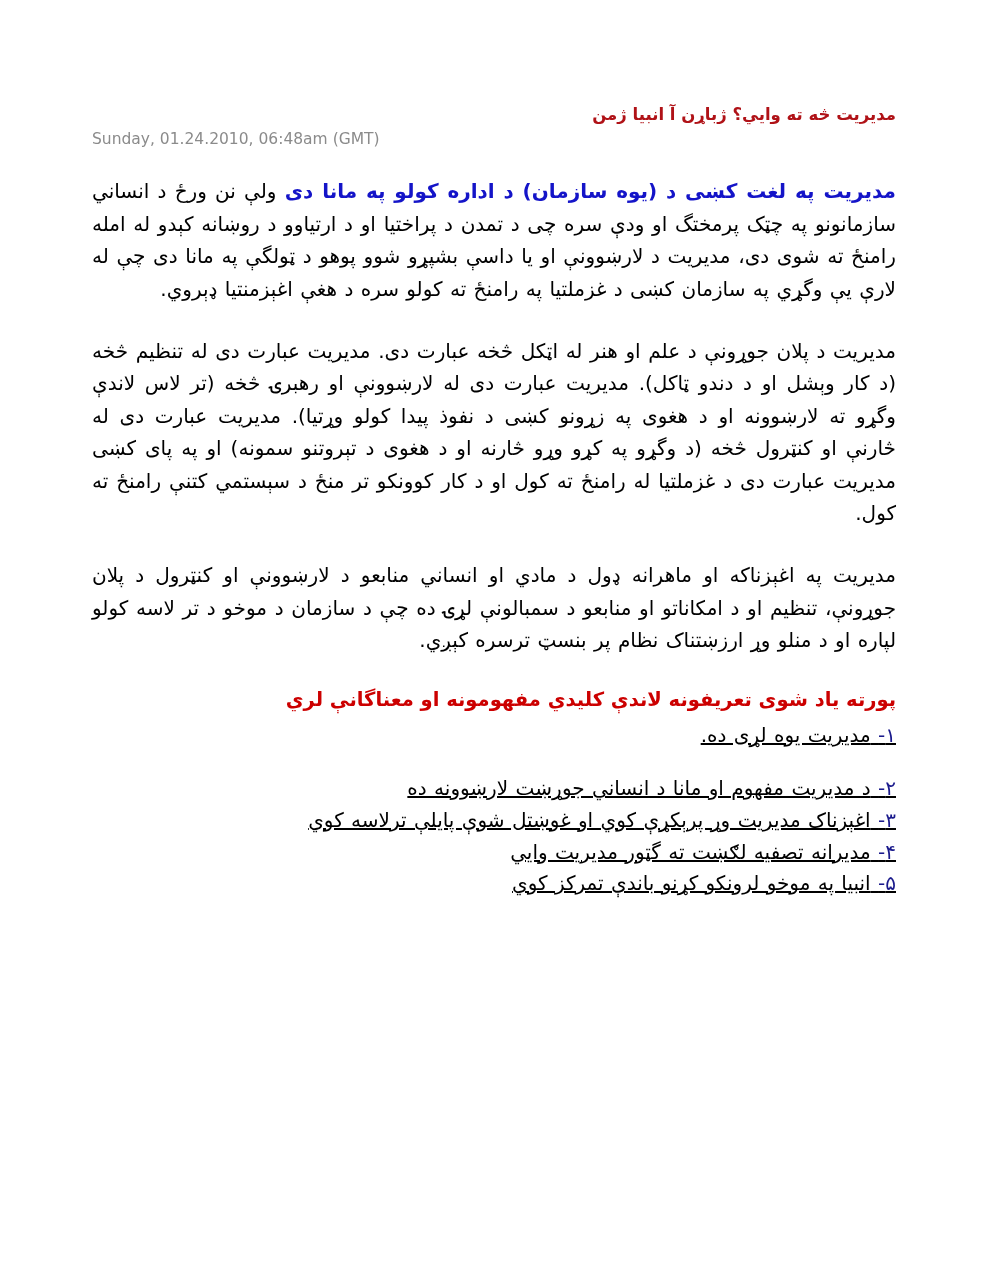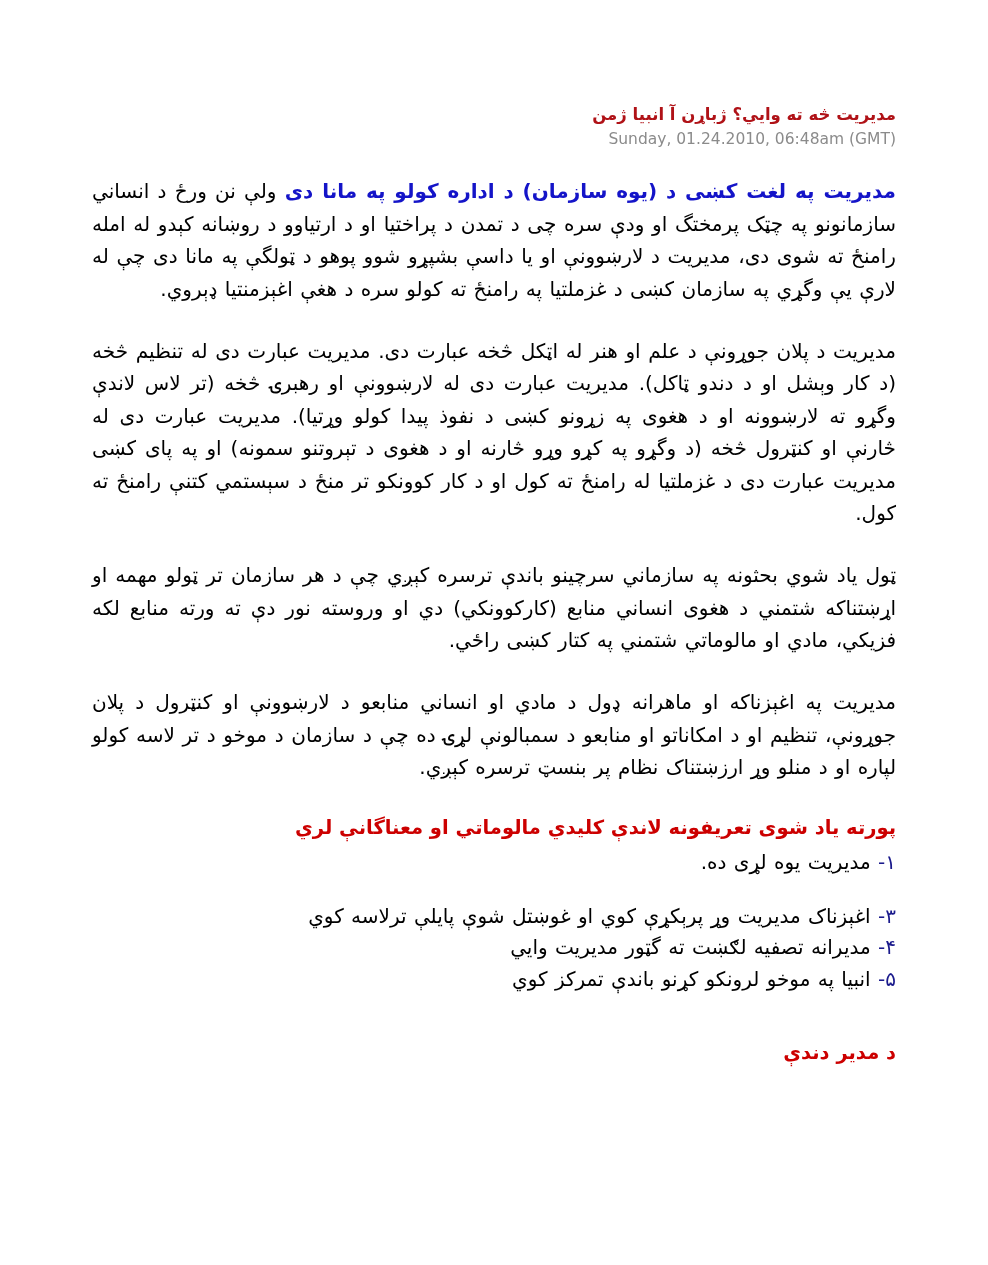--- a/index.html
+++ b/index.html
@@ -33,21 +33,21 @@
     font-weight: bold;
     color: #b01217;
     line-height: 1.35;
     margin: 0;
     letter-spacing: 0.2px;
   }
   .doc-date {
     font-family: "DejaVu Sans", "Liberation Sans", sans-serif;
     direction: ltr;
     display: block;
-    text-align: right;
+    text-align: left;
     font-size: 15.5px;
     color: #8b8b8b;
     margin-top: 3px;
     line-height: 1.3;
   }
 
   
   .body-block {
     margin-top: 26px;
     direction: rtl;
@@ -88,20 +88,21 @@
     padding: 0;
   }
   .num-list li {
     direction: rtl;
     text-align: right;
     font-size: 20px;
     line-height: 1.58;
     color: #000000;
     margin: 0;
     word-spacing: 1px;
+    text-decoration: underline;
   }
   .num-list li.first-item {
     margin-bottom: 22px;
   }
   .li-num {
     color: #1a1a8c;
     font-weight: normal;
   }
   .li-text {
     color: #000000;
@@ -127,33 +128,33 @@
     <h1 class="doc-title">مدیریت څه ته وايي؟ ژباړن آ انبیا ژمن</h1>
     <span class="doc-date">Sunday, 01.24.2010, 06:48am (GMT)</span>
   </div>
 
   <div class="body-block">
 
     <p class="para lead"><span class="lead-emph">مدیریت په لغت کښی د (یوه سازمان) د اداره کولو په مانا دی</span><span> ولې نن ورځ د انساني سازمانونو په چټک پرمختگ او ودې سره چی د تمدن د پراختیا او د ارتیاوو د روښانه کېدو له امله رامنځ ته شوی دی، مدیریت د لارښوونې او یا داسې بشپړو شوو پوهو د ټولگې په مانا دی چې له لارې یې وگړي په سازمان کښی د غزملتیا په رامنځ ته کولو سره د هغې اغېزمنتیا ډېروي.</span></p>
 
     <p class="para">مدیریت د پلان جوړونې د علم او هنر له اټکل څخه عبارت دی. مدیریت عبارت دی له تنظیم څخه (د کار وېشل او د دندو ټاکل). مدیریت عبارت دی له لارښوونې او رهبرۍ څخه (تر لاس لاندې وگړو ته لارښوونه او د هغوی په زړونو کښی د نفوذ پیدا کولو وړتیا). مدیریت عبارت دی له څارنې او کنټرول څخه (د وگړو په کړو وړو څارنه او د هغوی د تېروتنو سمونه) او په پای کښی مدیریت عبارت دی د غزملتیا له رامنځ ته کول او د کار کوونکو تر منځ د سېستمي کتنې رامنځ ته کول.</p>
 
-    <p class="para">ټول یاد شوي بحثونه په سازماني سرچینو باندې ترسره کېږي چې د هر سازمان تر ټولو مهمه او اړښتناکه شتمني د هغوی انساني منابع (کارکوونکي) دي او وروسته نور دې ته ورته منابع لکه فزیکي، مادي او مالوماتي شتمني په کتار کښی راځي.</p>
 
     <p class="para">مدیریت په اغېزناکه او ماهرانه ډول د مادي او انساني منابعو د لارښوونې او کنټرول د پلان جوړونې، تنظیم او د امکاناتو او منابعو د سمبالونې لړۍ ده چې د سازمان د موخو د تر لاسه کولو لپاره او د منلو وړ ارزښتناک نظام پر بنسټ ترسره کېږي.</p>
 
-    <h2 class="section-heading">پورته یاد شوی تعریفونه لاندې کلیدي مالوماتي او معناگانې لري</h2>
+    <h2 class="section-heading">پورته یاد شوی تعریفونه لاندې کلیدي مفهومونه او معناگانې لري</h2>
 
     <ol class="num-list">
       <li class="first-item"><span class="li-num">۱-</span>
         <span class="li-text">مدیریت یوه لړی ده.</span></li>
+      <li><span class="li-num">۲-</span>
+        <span class="li-text">د مدیریت مفهوم او مانا د انساني جوړښت لارښوونه ده</span></li>
       <li><span class="li-num">۳-</span>
         <span class="li-text">اغېزناک مدیریت وړ پرېکړې کوي او غوښتل شوې پایلې ترلاسه کوي</span></li>
       <li><span class="li-num">۴-</span>
         <span class="li-text">مدیرانه تصفیه لګښت ته گټور مدیریت وايي</span></li>
       <li><span class="li-num">۵-</span>
         <span class="li-text">انبیا په موخو لرونکو کړنو باندې تمرکز کوي</span></li>
     </ol>
 
-    <h2 class="closing-heading">د مدیر دندې</h2>
 
   </div>
 </div>
 
 </body></html>

